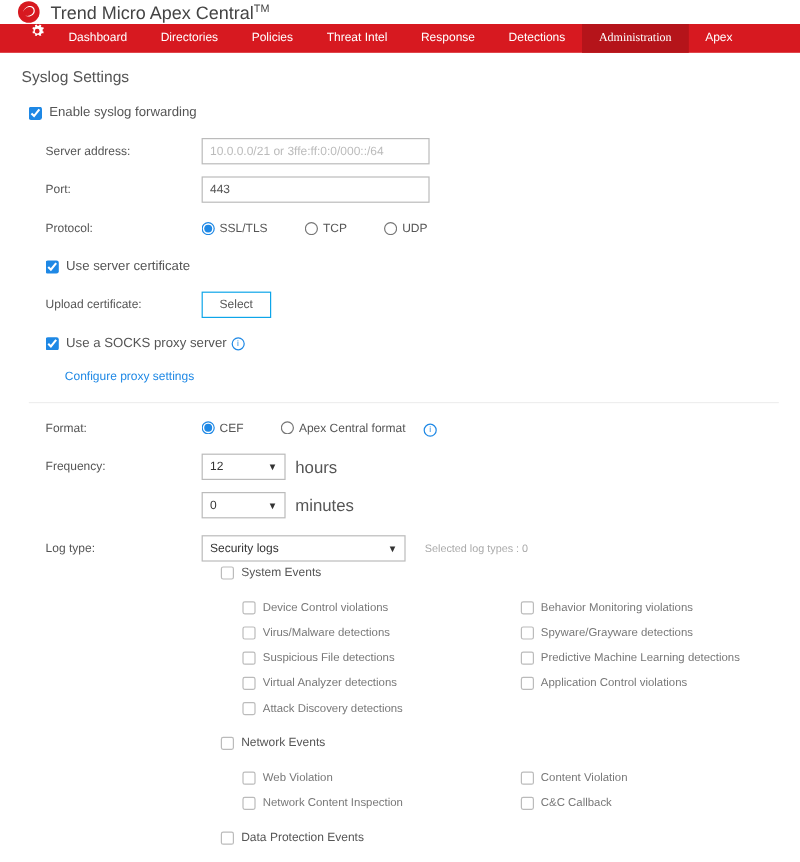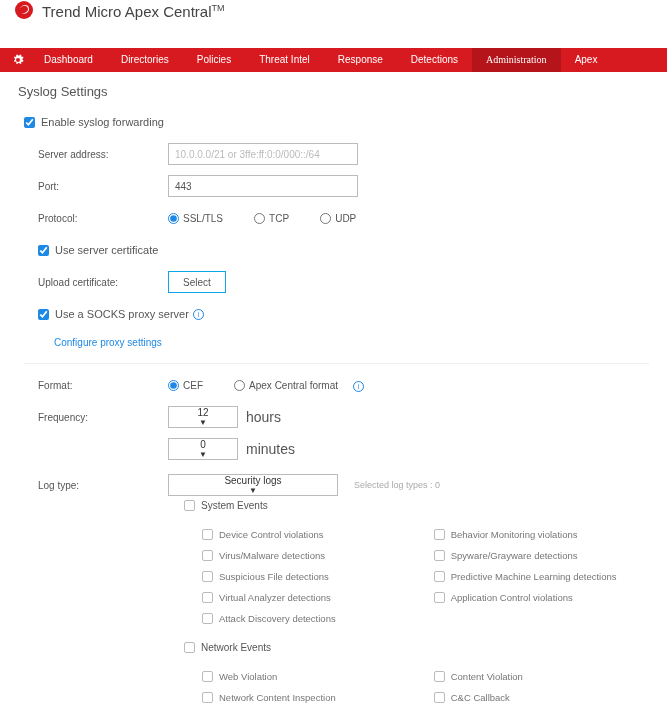--- a/index.html
+++ b/index.html
@@ -3,41 +3,41 @@
   <meta charset="utf-8">
   <style>
     * { box-sizing: border-box; margin: 0; padding: 0; }
     body { font-family: Arial, sans-serif; font-size: 11px; color: #333; background: #fff; width: 667px; }
     
     .header { display: flex; align-items: flex-end; padding: 0 14px; }
     .logo-icon { width: 20px; height: 20px; margin-right: 8px; }
     .product-name { font-size: 15px; color: #444; font-weight: 400; }
     .tm-mark { font-size: 9px; vertical-align: super; }
     
-    .navbar { background: #d71920; display: flex; align-items: center; height: 24px; padding: 0 6px; margin-top: 28px; }
+    .navbar { background: #d71920; display: flex; height: 24px; padding: 0 19px; }
     .nav-gear { color: #fff; margin: 0 6px; display: inline-flex; }
     .nav-item { color: #fff; font-size: 10px; padding: 0 14px; height: 24px; line-height: 24px; cursor: pointer; white-space: nowrap; }
     .nav-item.active { background: #b5141a; font-family: Liberation Serif, serif; }
     
     .content { padding: 12px 18px; }
     .page-title { font-size: 13px; color: #555; margin-bottom: 12px; font-weight: 400; }
     
     .form-area { padding-left: 6px; }
     .row { display: flex; align-items: center; margin-bottom: 10px; min-height: 22px; }
     .row-indented { padding-left: 14px; }
     .label { width: 130px; font-size: 10px; color: #555; }
     .field { flex: 0 0 auto; }
     
     input[type="checkbox"] { width: 11px; height: 11px; accent-color: #1e88e5; margin-right: 6px; vertical-align: middle; }
     input[type="radio"] { width: 11px; height: 11px; accent-color: #1e88e5; margin-right: 4px; vertical-align: middle; }
     .radio-label { font-size: 10px; color: #555; margin-right: 28px; }
     
     .text-input { border: 1px solid #bbb; height: 22px; padding: 0 6px; font-size: 10px; width: 190px; color: #555; }
     .text-input::placeholder { color: #bbb; }
-    .select-input { border: 1px solid #bbb; height: 22px; padding: 0 6px; font-size: 10px; width: 170px; background: #fff; display: inline-flex; align-items: center; justify-content: space-between; cursor: pointer; flex-direction: column; }
+    .select-input { border: 1px solid #bbb; height: 22px; padding: 0 6px; font-size: 10px; width: 170px; background: #fff; display: inline-flex; align-items: center; justify-content: space-between; cursor: pointer; }
     .select-small { width: 70px; }
     .caret { font-size: 8px; }
     .unit { font-size: 14px; color: #555; margin-left: 8px; }
     
     .btn { border: 1px solid #0ea5e9; background: #fff; height: 22px; padding: 0 14px; font-size: 10px; color: #555; cursor: pointer; }
     
     .link { color: #1e88e5; font-size: 10px; cursor: pointer; }
     .info-icon { display: inline-flex; width: 11px; height: 11px; border: 1px solid #1e88e5; border-radius: 50%; color: #1e88e5; font-size: 7px; align-items: center; justify-content: center; margin-left: 4px; }
     
     .selected-text { font-size: 9px; color: #aaa; margin-left: 16px; }

